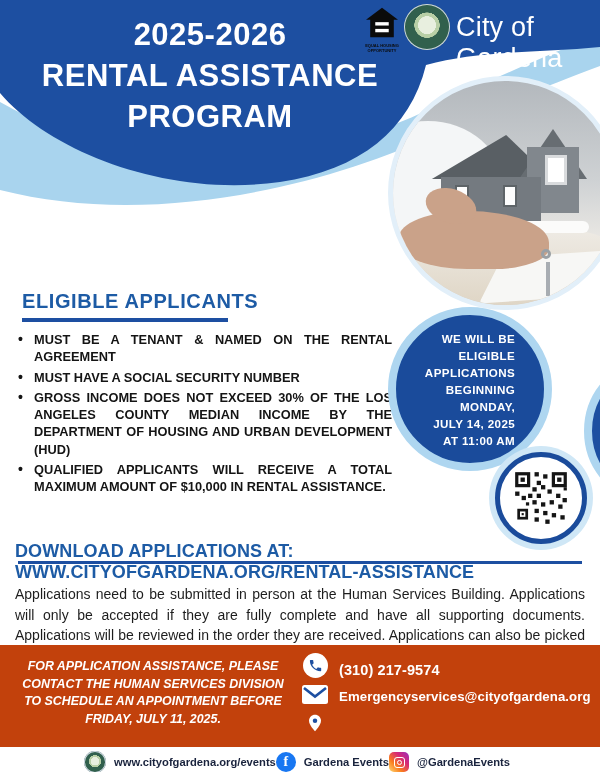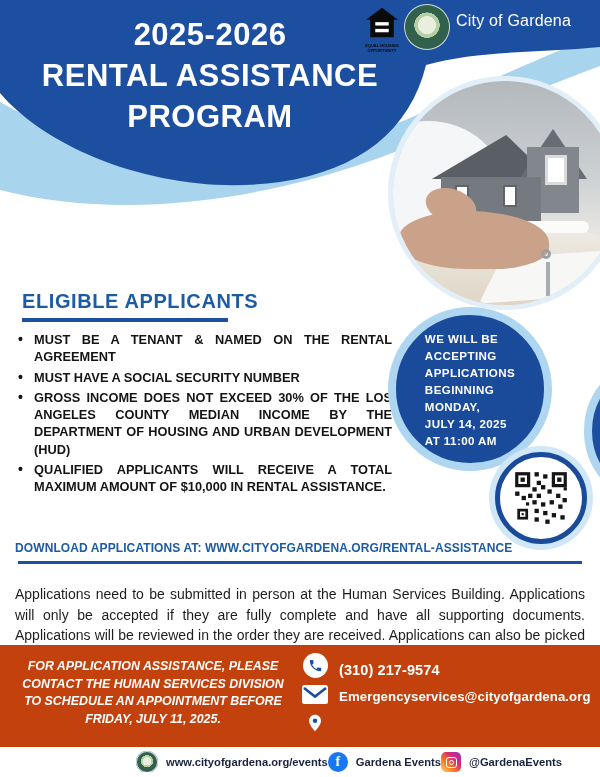--- a/index.html
+++ b/index.html
@@ -19,21 +19,21 @@
   
   .eho { position:absolute; left:361px; top:7px; width:42px; z-index:3; text-align:center; }
   .eho-caption { font-size:4px; line-height:4px; color:#0b0b0b; font-weight:700; margin-top:1px; }
   .seal { position:absolute; left:404px; top:4px; width:46px; height:46px; z-index:3;
     border-radius:50%;
     background: radial-gradient(circle at 50% 46%, #e8efdf 0 26%, #b8cfa6 27% 37%, #31604d 38% 78%, #e9e9e9 79% 100%);
     box-shadow: 0 0 0 1px #cfd8e2 inset;
   }
   .seal.small { position:static; width:22px; height:22px; flex:0 0 auto; }
   .brand-name { position:absolute; left:456px; top:12px; z-index:3; color:#ffffff;
-    font-size:16px; font-weight:400; letter-spacing:0.2px; }
+    font-size:27px; font-weight:400; letter-spacing:0.2px; }
   
   .photo-circle {
     position:absolute; left:388px; top:76px; width:234px; height:234px; z-index:2;
     border-radius:50%; border:5px solid #e2eff9; overflow:hidden;
     background:linear-gradient(180deg,#b3b8bd 0%,#cfd2d4 45%,#e9e7e3 70%,#d8cfc2 100%);
   }
   .photo-circle .sleeve { position:absolute; left:-40px; top:40px; width:150px; height:130px;
     background:#f4f6f7; border-radius:50%; }
   .photo-circle .desk { position:absolute; left:-10px; bottom:-30px; width:260px; height:110px;
     background:linear-gradient(180deg,#efece6,#d9cdb9); border-radius:45% 45% 0 0; }
@@ -73,54 +73,54 @@
   .eligible-underline { position:absolute; left:22px; top:318px; width:206px; height:4px;
     background:#1d4fa1; z-index:3; }
   .bullets { position:absolute; left:16px; top:331px; width:376px; z-index:3; list-style:none; }
   .bullets li { position:relative; padding-left:18px; margin-bottom:3px;
     color:#141414; font-size:12.8px; font-weight:700; line-height:17.3px; text-align:justify; }
   .bullets li::before { content:"•"; position:absolute; left:2px; top:0; font-size:14px; }
   
   .announce {
     position:absolute; left:388px; top:307px; width:164px; height:164px; z-index:3;
     background:#1a4b9b; border:8px solid #aed6f0; border-radius:50%;
-    display:flex; align-items:center; justify-content:center; text-align:left;
+    display:flex; align-items:center; justify-content:center; text-align:right;
   }
   .announce .lines { color:#ffffff; font-size:11.6px; font-weight:700;
     line-height:17px; letter-spacing:0.4px; }
   .edge-circle { position:absolute; left:584px; top:356px; width:150px; height:150px; z-index:2;
     background:#1d4fa1; border:8px solid #aed6f0; border-radius:50%; }
   
   .qr-badge { position:absolute; left:489px; top:446px; width:104px; height:104px; z-index:4;
     background:#cfe7f6; border-radius:50%; display:flex; align-items:center; justify-content:center; }
   .qr-inner { width:92px; height:92px; background:#ffffff; border:5px solid #1a4b9b;
     border-radius:50%; display:flex; align-items:center; justify-content:center; }
   
   .download { position:absolute; left:15px; top:541px; width:572px; z-index:3;
-    color:#1d5ba5; font-size:12px; font-weight:800; letter-spacing:0.1px; }
+    color:#1d5ba5; font-size:18px; font-weight:800; letter-spacing:0.1px; }
   .download-rule { position:absolute; left:18px; top:561px; width:564px; height:3px;
     background:#1d4fa1; z-index:3; }
   .submission { position:absolute; left:15px; top:572px; width:570px; z-index:3;
     color:#1d1d1d; font-size:14px; font-weight:400; line-height:20.5px; text-align:justify;margin-top:12px; }
   
   .footer { position:absolute; left:0; top:645px; width:600px; height:102px; z-index:3;
     background:#c2410c; display:flex; }
   .footer-left { width:300px; padding:13px 10px 0 16px; }
   .assist-text { color:#ffffff; font-style:italic; font-weight:800; font-size:12.4px;
     line-height:17.6px; text-align:center; }
   .footer-right { width:300px; padding:8px 4px 0 0; }
   .contact-row { display:flex; align-items:flex-end; margin-bottom:7px; }
   .ico-wrap { width:30px; display:flex; justify-content:center; flex:0 0 auto; margin-right:9px; }
   .phone-disc { width:25px; height:25px; background:#ffffff; border-radius:50%;
     display:flex; align-items:center; justify-content:center; }
   .contact-text { color:#ffffff; font-weight:700; font-size:13.2px; letter-spacing:0.1px; }
   .contact-text.phone { font-size:14.5px; }
   
   .bottom-bar { position:absolute; left:0; top:747px; width:600px; height:30px; z-index:3;
-    background:#ffffff; display:flex; align-items:center; justify-content:flex-end;
+    background:#ffffff; display:flex; align-items:center; justify-content:center;
     padding:0 38px 0 32px; }
   .bb-item { display:flex; align-items:center; gap:8px; }
   .bb-text { color:#19233d; font-size:11.2px; font-weight:700; }
   .fb-icon { width:20px; height:20px; border-radius:50%; background:#1877f2; color:#ffffff;
     font-size:14px; font-weight:700; display:flex; align-items:center; justify-content:center;
     font-family:"Liberation Serif", serif; }
   .ig-icon { width:20px; height:20px; border-radius:5px;
     background:linear-gradient(45deg,#feda75,#fa7e1e,#d62976,#962fbf);
     display:flex; align-items:center; justify-content:center; }
   .ig-lens { width:11px; height:11px; border:1.8px solid #ffffff; border-radius:3px; position:relative; }
@@ -183,21 +183,21 @@
   <ul class="bullets">
     <li>MUST BE A TENANT &amp; NAMED ON THE RENTAL AGREEMENT</li>
     <li>MUST HAVE A SOCIAL SECURITY NUMBER</li>
     <li>GROSS INCOME DOES NOT EXCEED 30% OF THE LOS ANGELES COUNTY MEDIAN INCOME BY THE DEPARTMENT OF HOUSING AND URBAN DEVELOPMENT (HUD)</li>
     <li>QUALIFIED APPLICANTS WILL RECEIVE A TOTAL MAXIMUM AMOUNT OF $10,000 IN RENTAL ASSISTANCE.</li>
   </ul>
 
   <div class="announce">
     <div class="lines">
       <div>WE WILL BE</div>
-      <div>ACCEPTING</div>
+      <div>ELIGIBLE</div>
       <div>APPLICATIONS</div>
       <div>BEGINNING</div>
       <div>MONDAY,</div>
       <div>JULY 14, 2025</div>
       <div>AT 11:00 AM</div>
     </div>
   </div>
 
   <div class="edge-circle"></div>
 

